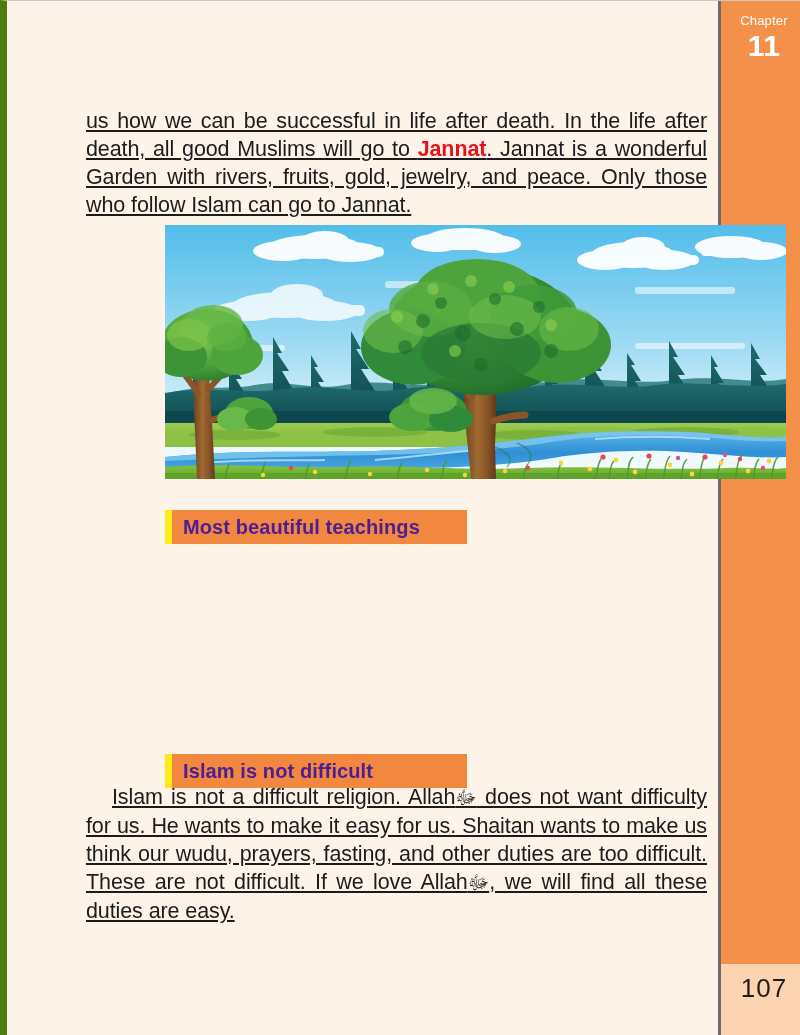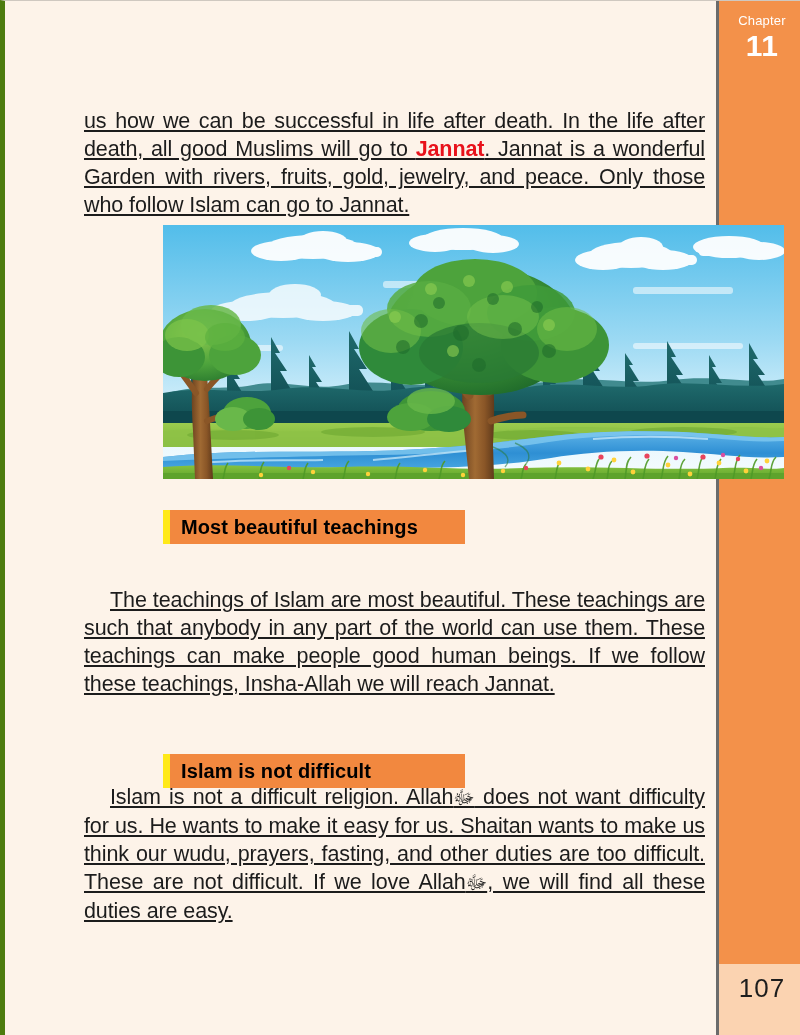--- a/index.html
+++ b/index.html
@@ -8,21 +8,21 @@
     background: #ffffff;
   }
   .page {
     position: relative;
     width: 800px;
     height: 1035px;
     background: #fdf3e9;
     overflow: hidden;
     font-family: "Liberation Sans", sans-serif;
     box-sizing: border-box;
-    border-left: 5px solid #4d7c0f;
+    border-left: 7px solid #4d7c0f;
     border-top: 1px solid #cfc8c0;
   }
 
   
   .rail-border {
     position: absolute;
     left: 711px;
     top: 0;
     width: 3px;
     height: 1035px;
@@ -111,21 +111,21 @@
   
   .heading {
     position: absolute;
     height: 34px;
     display: flex;
     align-items: center;
     background: #f2883f;
     box-sizing: border-box;
     border-left: 7px solid #ffe919;
     padding-left: 11px;
-    color: #000000;
+    color: #4c1d95;
     font-size: 20px;
     font-weight: bold;
     letter-spacing: 0.1px;
   }
   .heading-1 { top: 509px; left: 79px; width: 302px; }
   .heading-2 { top: 753px; left: 79px; width: 302px; align-items: center; }
 
   
   .illus {
     position: absolute;
@@ -416,21 +416,20 @@
           <ellipse cx="286" cy="194" rx="22" ry="13" fill="#2f8a3a"></ellipse>
           <ellipse cx="268" cy="176" rx="24" ry="13" fill="#69b84a" opacity="0.8"></ellipse>
         </g>
       </svg>
     </div>
 
     <div class="heading heading-1">
       <span>Most beautiful teachings</span>
     </div>
 
-    <p class="para para-2">The teachings of Islam are most beautiful. These teachings are such that anybody in any part of the world can use them. These teachings can make people good human beings. If we follow these teachings, Insha-Allah we will reach Jannat.</p>
 
     <div class="heading heading-2">
       <span>Islam is not difficult</span>
     </div>
 
     <p class="para para-3"><span>Islam is not a difficult religion. Allah</span><span class="honorific">ﷻ</span><span> does not want difficulty for us. He wants to make it easy for us. Shaitan wants to make us think our wudu, prayers, fasting, and other duties are too difficult.  These are not difficult. If we love Allah</span><span class="honorific">ﷻ</span><span>, we will find all these duties are easy.</span></p>
 
   </div>
 </div>
 

